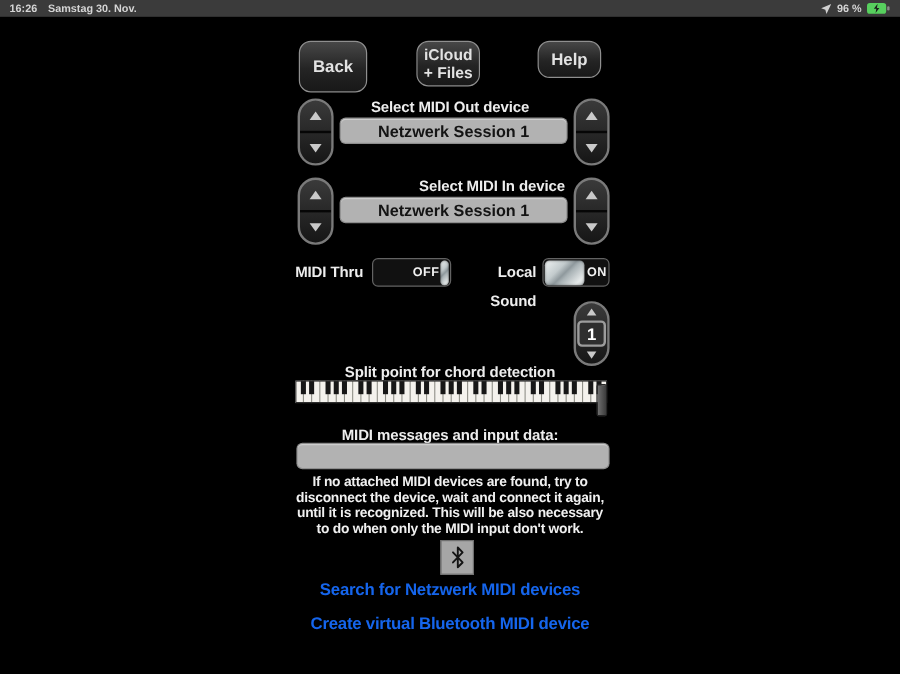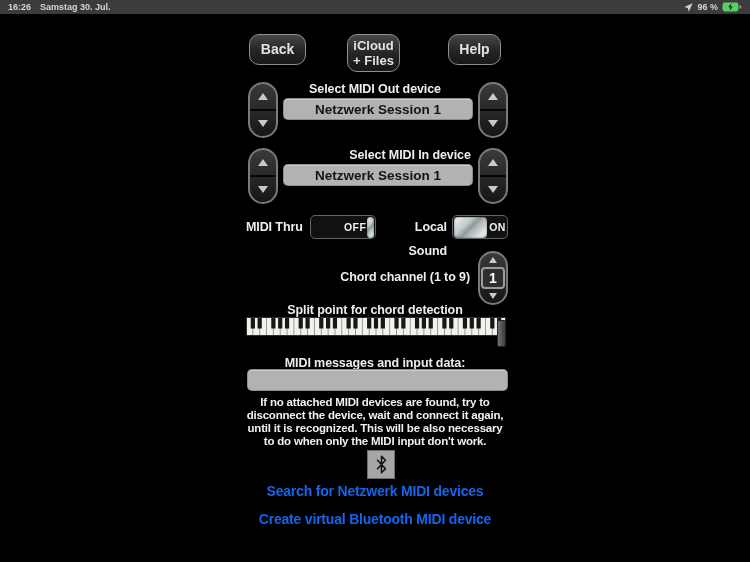--- a/index.html
+++ b/index.html
@@ -57,38 +57,38 @@
   .batt{display:flex;align-items:center;}
 </style>
 </head>
 <body>
 
 <div class="frame">
 
   <div class="statusbar">
     <div class="sb-left">
       <span>16:26</span>
-      <span>Samstag 30. Jul.</span>
+      <span>Samstag 30. Nov.</span>
     </div>
     <div class="sb-right">
       <svg width="9" height="9" viewBox="0 0 11 11">
         <path d="M10.6 0.4 L0.4 4.8 L4.6 6.2 L5.8 10.6 Z" fill="#d0d0d0"></path>
       </svg>
       <span>96 %</span>
       <span class="batt">
         <svg width="20" height="10" viewBox="0 0 20 10">
           <rect x="0.5" y="0.5" width="16" height="9" rx="2.4" fill="#57d05e"></rect>
           <rect x="17.3" y="3.2" width="2" height="3.6" rx="1" fill="#8a8a8a"></rect>
           <path d="M9.4 1.2 L6.2 5.3 L8.3 5.3 L7.6 8.8 L10.8 4.6 L8.7 4.6 Z" fill="#1c1c1c"></path>
         </svg>
       </span>
     </div>
   </div>
 
-  <div class="btn" style="left:249px;top:34px;width:57px;height:31px;">
+  <div class="btn" style="left:249px;top:34px;width:57px;height:43px;">
     <span>Back</span>
   </div>
   <div class="btn" style="left:347px;top:34px;width:53px;height:38px;font-size:13px;line-height:15px;">
     <span>iCloud</span>
     <span>+ Files</span>
   </div>
   <div class="btn" style="left:448px;top:34px;width:53px;height:31px;">
     <span>Help</span>
   </div>
 
@@ -138,21 +138,20 @@
   <div class="toggle" style="left:310px;top:215px;width:66px;padding-left:33px;">
     <span class="tg-label">OFF</span>
     <span class="tg-knob"></span>
   </div>
   <div class="lbl" style="left:375px;top:215px;width:72px;line-height:24px;text-align:right;">Local Sound</div>
   <div class="toggle" style="left:452px;top:215px;width:56px;">
     <span class="tg-knob"></span>
     <span class="tg-label">ON</span>
   </div>
 
-  <div class="lbl" style="left:330px;top:264px;width:140px;line-height:26px;text-align:right;">Chord channel (1 to 9)</div>
   <div class="chord-stepper" style="left:478px;top:251px;">
     <div class="sthalf">
         <span class="tri-up" style="border-left-width:4px;border-right-width:4px;border-bottom-width:6px;"></span>
       </div>
     <div class="chordval">1</div>
     <div class="sthalf">
         <span class="tri-down" style="border-left-width:4px;border-right-width:4px;border-top-width:6px;"></span>
       </div>
   </div>
 

